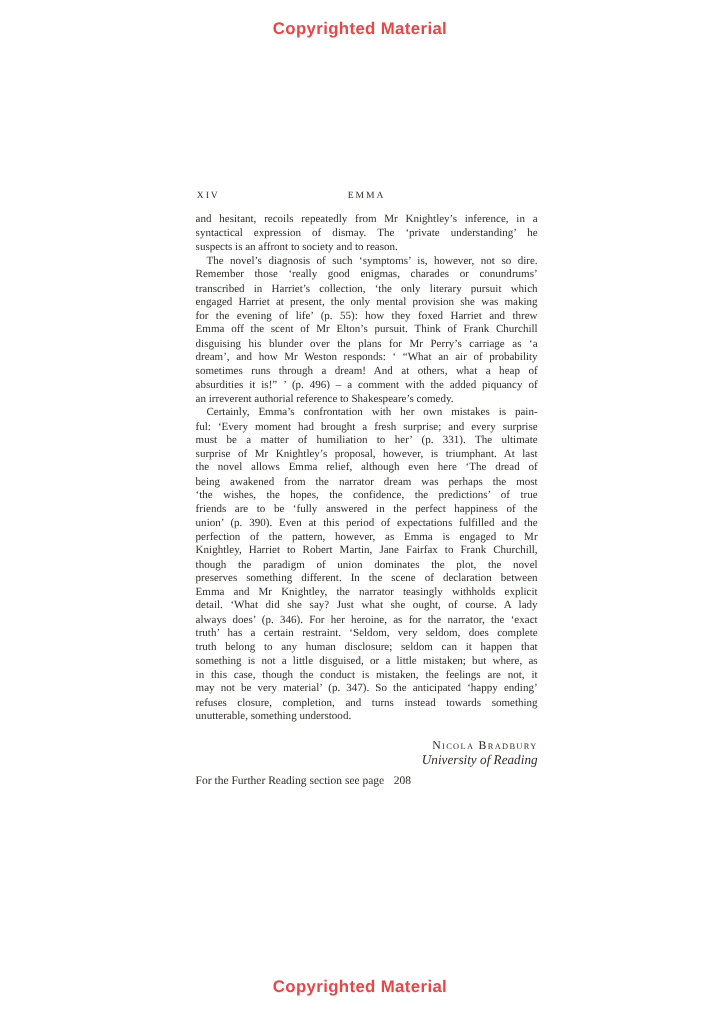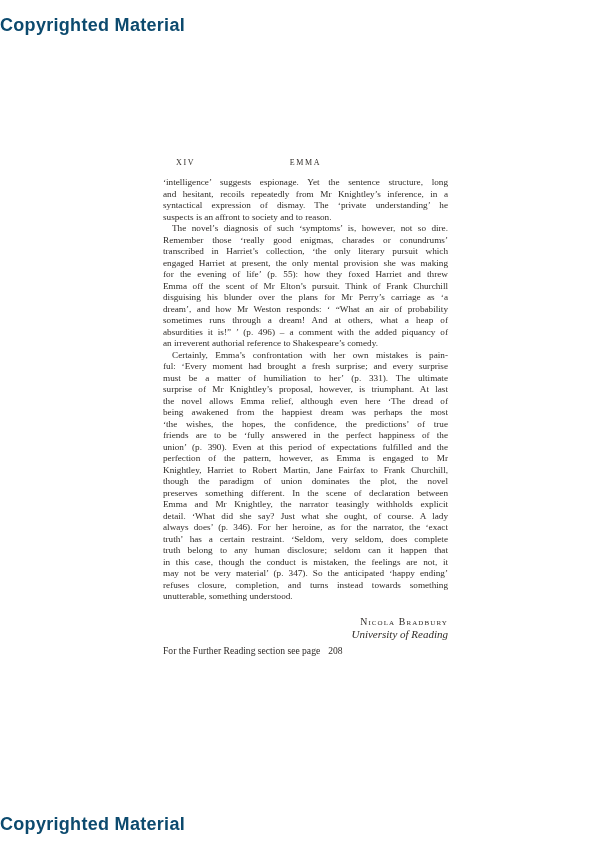--- a/index.html
+++ b/index.html
@@ -9,41 +9,42 @@
     height: 849px;
     background: #ffffff;
     overflow: hidden;
     font-family: "Liberation Serif", serif;
     color: #2f2b27;
   }
   .watermark {
     position: absolute;
     left: 0;
     width: 100%;
+    text-align: center;
     font-family: "Liberation Sans", sans-serif;
     font-weight: bold;
-    font-size: 18px;
+    font-size: 14px;
     letter-spacing: 0.3px;
-    color: #0c4a6e;
+    color: #ef4444;
   }
   .watermark.top { top: 15px; }
   .watermark.bottom { top: 814px; }
   .text-block {
     position: absolute;
     left: 163px;
     top: 158px;
     width: 285px;
   }
   .running-header {
     position: relative;
     height: 10px;
     font-size: 8px;
     letter-spacing: 1.6px;
   }
-  .running-header .page-num { position: absolute; left: 13px; top: 0; }
+  .running-header .page-num { position: absolute; left: 1px; top: 0; }
   .running-header .book-title { position: absolute; left: 0; right: 0; top: 0; text-align: center; }
   .body-text {
     margin-top: 9px;
     font-size: 9.2px;
     line-height: 11.5px;
   }
   .line {
     text-align: justify;
     text-align-last: justify;
   }
@@ -71,53 +72,53 @@
   <div class="watermark top">Copyrighted Material</div>
 
   <div class="text-block">
 
     <div class="running-header">
       <span class="page-num">XIV</span>
       <span class="book-title">EMMA</span>
     </div>
 
     <div class="body-text">
-        <div class="line">‘intelligence’ suggests espionage. Yet the sentence structure, long</div>
         <div class="line">and hesitant, recoils repeatedly from Mr Knightley’s inference, in a</div>
         <div class="line">syntactical expression of dismay. The ‘private understanding’ he</div>
         <div class="line para-end">suspects is an affront to society and to reason.</div>
         <div class="line indent">The novel’s diagnosis of such ‘symptoms’ is, however, not so dire.</div>
         <div class="line">Remember those ‘really good enigmas, charades or conundrums’</div>
         <div class="line">transcribed in Harriet’s collection, ‘the only literary pursuit which</div>
         <div class="line">engaged Harriet at present, the only mental provision she was making</div>
         <div class="line">for the evening of life’ (p. 55): how they foxed Harriet and threw</div>
         <div class="line">Emma off the scent of Mr Elton’s pursuit. Think of Frank Churchill</div>
         <div class="line">disguising his blunder over the plans for Mr Perry’s carriage as ‘a</div>
         <div class="line">dream’, and how Mr Weston responds: ‘ “What an air of probability</div>
         <div class="line">sometimes runs through a dream! And at others, what a heap of</div>
         <div class="line">absurdities it is!” ’ (p. 496) – a comment with the added piquancy of</div>
         <div class="line para-end">an irreverent authorial reference to Shakespeare’s comedy.</div>
         <div class="line indent">Certainly, Emma’s confrontation with her own mistakes is pain-</div>
         <div class="line">ful: ‘Every moment had brought a fresh surprise; and every surprise</div>
         <div class="line">must be a matter of humiliation to her’ (p. 331). The ultimate</div>
         <div class="line">surprise of Mr Knightley’s proposal, however, is triumphant. At last</div>
         <div class="line">the novel allows Emma relief, although even here ‘The dread of</div>
-        <div class="line">being awakened from the happiest dream was perhaps the most</div>
+        <div class="line">being awakened from the narrator dream was perhaps the most</div>
         <div class="line">‘the wishes, the hopes, the confidence, the predictions’ of true</div>
         <div class="line">friends are to be ‘fully answered in the perfect happiness of the</div>
         <div class="line">union’ (p. 390). Even at this period of expectations fulfilled and the</div>
         <div class="line">perfection of the pattern, however, as Emma is engaged to Mr</div>
         <div class="line">Knightley, Harriet to Robert Martin, Jane Fairfax to Frank Churchill,</div>
         <div class="line">though the paradigm of union dominates the plot, the novel</div>
         <div class="line">preserves something different. In the scene of declaration between</div>
         <div class="line">Emma and Mr Knightley, the narrator teasingly withholds explicit</div>
         <div class="line">detail. ‘What did she say? Just what she ought, of course. A lady</div>
         <div class="line">always does’ (p. 346). For her heroine, as for the narrator, the ‘exact</div>
         <div class="line">truth’ has a certain restraint. ‘Seldom, very seldom, does complete</div>
         <div class="line">truth belong to any human disclosure; seldom can it happen that</div>
+        <div class="line">something is not a little disguised, or a little mistaken; but where, as</div>
         <div class="line">in this case, though the conduct is mistaken, the feelings are not, it</div>
         <div class="line">may not be very material’ (p. 347). So the anticipated ‘happy ending’</div>
         <div class="line">refuses closure, completion, and turns instead towards something</div>
         <div class="line para-end">unutterable, something understood.</div>
       </div>
 
     <div class="signature">
       <div class="sig-name">Nicola Bradbury</div>
       <div class="sig-affil">University of Reading</div>
     </div>

